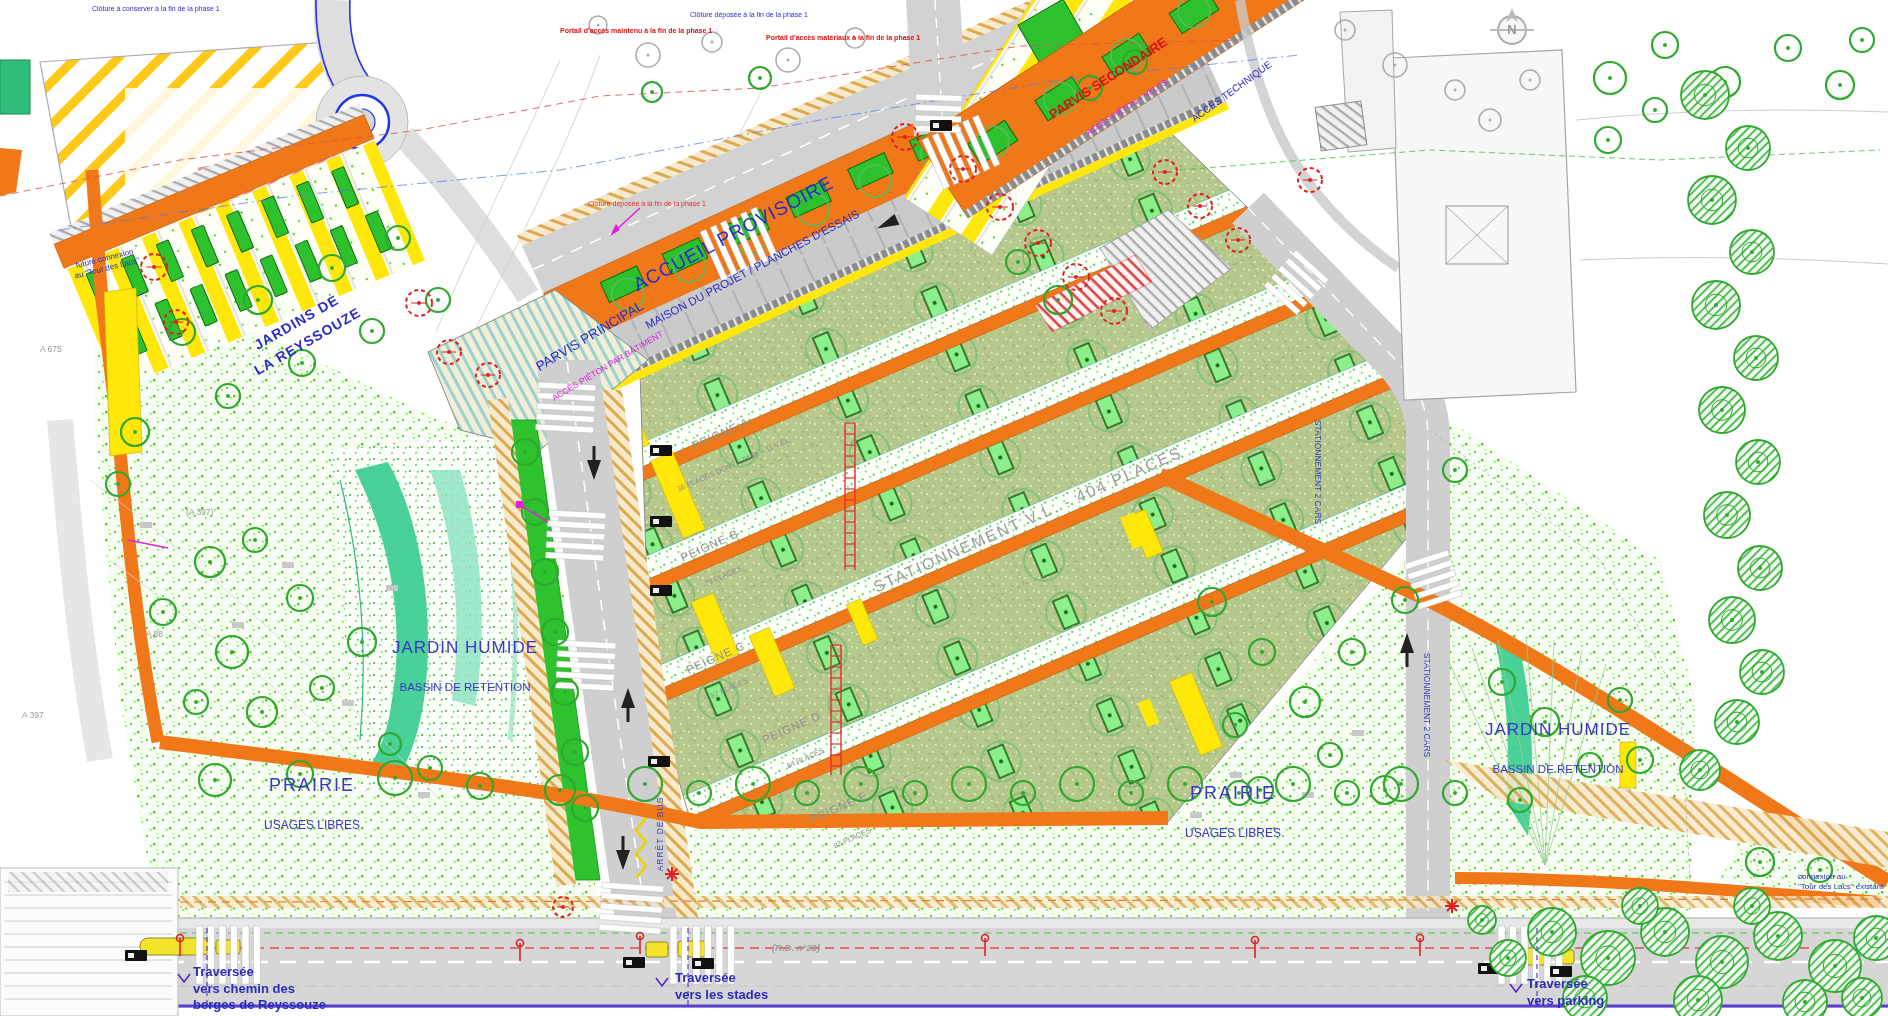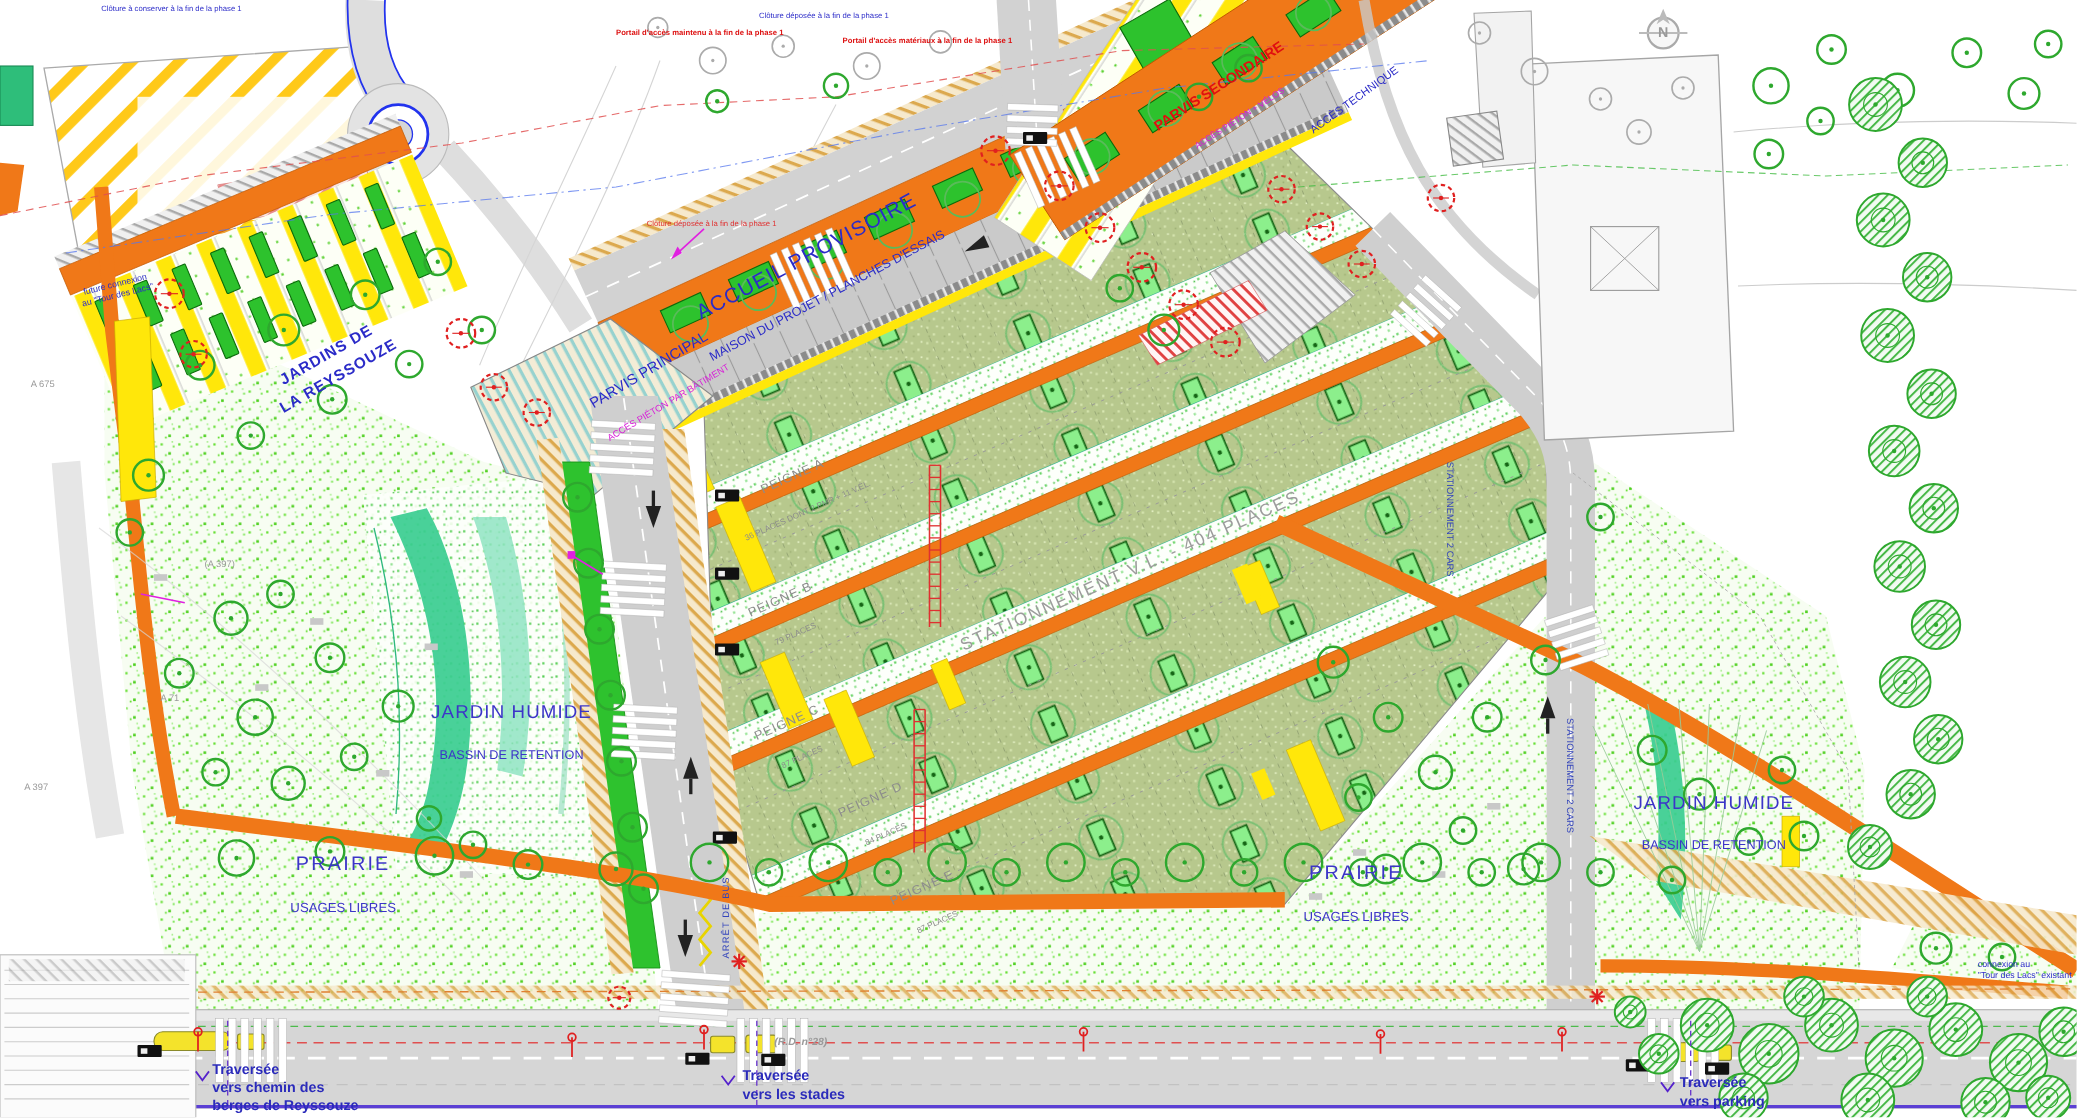--- a/index.html
+++ b/index.html
@@ -987,27 +987,27 @@
 
 <div class="lbl" style="left:1798px;top:872px;width:88px;font-size:8px;color:#2B2BC8;">connexion au
 "Tour des Lacs" existant</div>
 <div class="lbl" style="left:106px;top:264px;transform:translate(-50%,-50%) rotate(-14deg);font-size:8px;color:#2B2BC8;text-align:center;">future connexion
 au "Tour des Lacs"</div>
 
 <div class="lbl" style="left:660px;top:834px;transform:translate(-50%,-50%) rotate(-90deg);font-size:8.5px;color:#3344BB;letter-spacing:1px;white-space:nowrap;">ARRÊT DE BUS</div>
 <div class="lbl" style="left:1318px;top:472px;transform:translate(-50%,-50%) rotate(90deg);font-size:8.5px;color:#3344BB;white-space:nowrap;">STATIONNEMENT 2 CARS</div>
 <div class="lbl" style="left:1427px;top:705px;transform:translate(-50%,-50%) rotate(90deg);font-size:8.5px;color:#3344BB;white-space:nowrap;">STATIONNEMENT 2 CARS</div>
 
-<div class="lbl b" style="left:728px;top:948px;transform:translate(-50%,-50%);font-size:9.5px;color:#9A9A9A;font-style:italic;white-space:nowrap;text-align:center;">(R.D. n°28)</div>
+<div class="lbl b" style="left:796px;top:948px;transform:translate(-50%,-50%);font-size:9.5px;color:#9A9A9A;font-style:italic;white-space:nowrap;text-align:center;">(R.D. n°28)</div>
 
 <div class="lbl" style="left:92px;top:5px;font-size:7px;color:#2B2BC8;white-space:nowrap;">Clôture à conserver à la fin de la phase 1</div>
 <div class="lbl b" style="left:560px;top:27px;font-size:7px;color:#DD1111;white-space:nowrap;">Portail d'accès maintenu à la fin de la phase 1</div>
 <div class="lbl b" style="left:766px;top:34px;font-size:7px;color:#DD1111;white-space:nowrap;">Portail d'accès matériaux à la fin de la phase 1</div>
 <div class="lbl" style="left:690px;top:11px;font-size:7px;color:#2B2BC8;white-space:nowrap;">Clôture déposée à la fin de la phase 1</div>
 <div class="lbl" style="left:588px;top:200px;font-size:7px;color:#E03030;white-space:nowrap;">Clôture déposée à la fin de la phase 1</div>
 
-<div class="lbl" style="left:28px;top:344px;font-size:8.5px;color:#999;">A 675</div>
+<div class="lbl" style="left:40px;top:344px;font-size:8.5px;color:#999;">A 675</div>
 <div class="lbl" style="left:186px;top:507px;font-size:8.5px;color:#999;">(A 397)</div>
-<div class="lbl" style="left:146px;top:629px;font-size:8.5px;color:#999;">A 71</div>
+<div class="lbl" style="left:146px;top:629px;font-size:8.5px;color:#999;">A 88</div>
 <div class="lbl" style="left:22px;top:710px;font-size:8.5px;color:#999;">A 397</div>
 
 <div class="lbl b" style="left:1512px;top:30px;transform:translate(-50%,-50%);font-size:13px;color:#999;">N</div>
 </div>
 
 </body></html>

